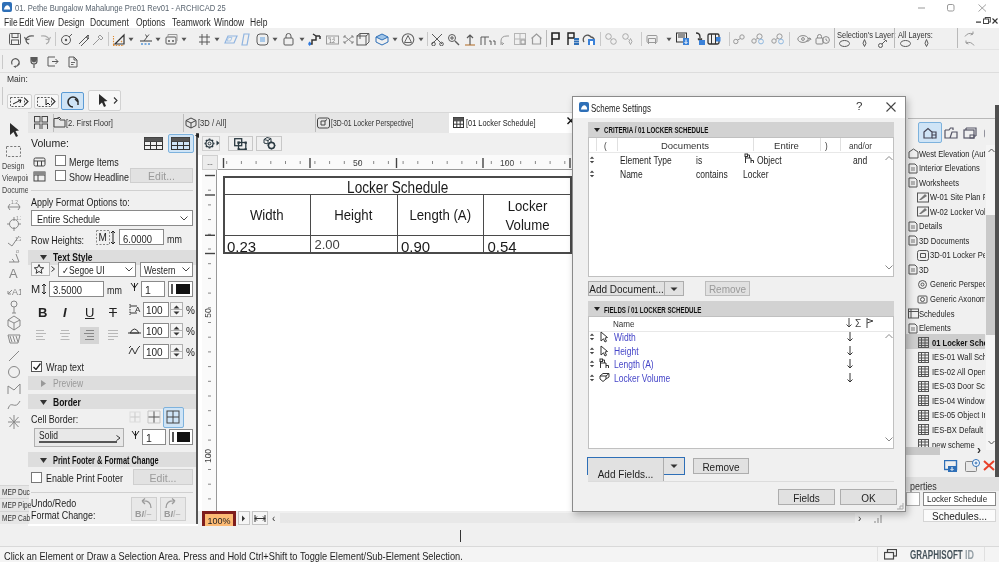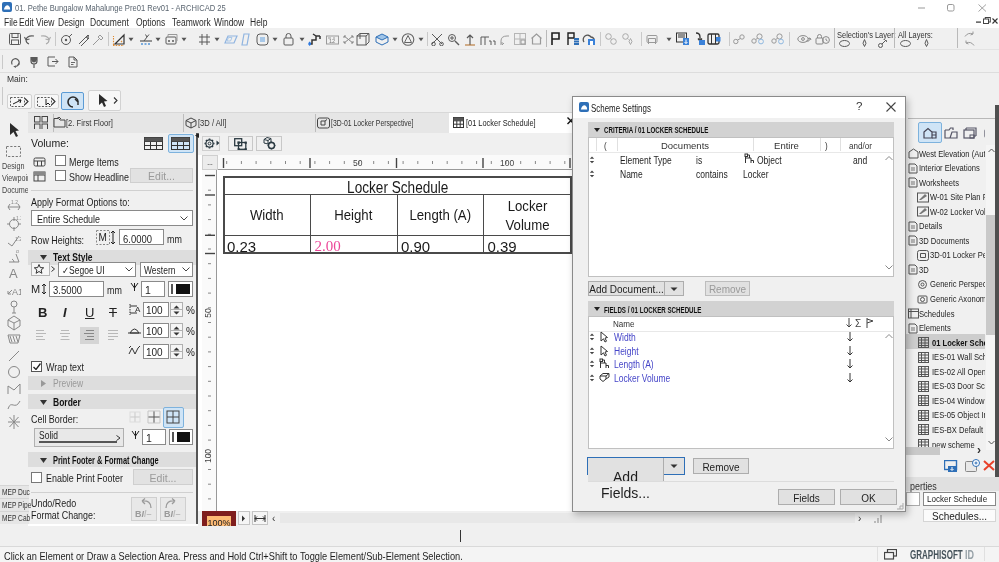--- a/index.html
+++ b/index.html
@@ -776,25 +776,25 @@
 <div style="left:222.5px;top:234.7px;width:349.5px;height:1px;background:#4a4a4a"></div>
 <div style="left:310px;top:194.3px;width:1px;height:59.19999999999999px;background:#4a4a4a"></div>
 <div style="left:396.5px;top:194.3px;width:1px;height:59.19999999999999px;background:#4a4a4a"></div>
 <div style="left:483px;top:194.3px;width:1px;height:59.19999999999999px;background:#4a4a4a"></div>
 <div style="left:0px;top:180px;font-size:16px;color:#1a1a1a;font-weight:normal;white-space:nowrap;left:222.5px;width:349.5px;text-align:center;top:179px;transform:scaleX(0.85)">Locker Schedule</div>
 <div style="left:0px;top:207px;font-size:15px;color:#1a1a1a;font-weight:normal;white-space:nowrap;left:222.5px;width:87.5px;text-align:center;top:206px;transform:scaleX(0.88)">Width</div>
 <div style="left:0px;top:207px;font-size:15px;color:#1a1a1a;font-weight:normal;white-space:nowrap;left:310px;width:86.5px;text-align:center;top:206px;transform:scaleX(0.88)">Height</div>
 <div style="left:0px;top:207px;font-size:15px;color:#1a1a1a;font-weight:normal;white-space:nowrap;left:396.5px;width:86.5px;text-align:center;top:206px;transform:scaleX(0.88)">Length (A)</div>
 <div style="left:0px;top:198px;font-size:15px;color:#1a1a1a;font-weight:normal;white-space:nowrap;left:483px;width:89px;text-align:center;top:196px;line-height:1.27;transform:scaleX(0.88)">Locker<br>Volume</div>
 <div style="left:227.0px;top:238px;font-size:15px;color:#1a1a1a;font-weight:normal;white-space:nowrap;">0.23</div>
-<div style="left:314.5px;top:238px;font-size:15px;color:#ec4899;font-weight:normal;white-space:nowrap;font-family:Liberation Serif, serif;">2.00</div>
+<div style="left:314.5px;top:238px;font-size:13px;color:#404040;font-weight:normal;white-space:nowrap;">2.00</div>
 <div style="left:401.0px;top:238px;font-size:15px;color:#1a1a1a;font-weight:normal;white-space:nowrap;">0.90</div>
-<div style="left:487.5px;top:238px;font-size:15px;color:#1a1a1a;font-weight:normal;white-space:nowrap;">0.39</div>
+<div style="left:487.5px;top:238px;font-size:15px;color:#1a1a1a;font-weight:normal;white-space:nowrap;">0.54</div>
 <div style="left:198px;top:511px;width:707px;height:15px;background:#f0f0f0"></div>
-<div style="left:202px;top:511px;width:34px;height:26px;background:#fdba74;border:5px solid #7f1d1d;font-size:9px;color:#222;text-align:center;padding-top:2px">100%</div>
+<div style="left:202px;top:511px;width:34px;height:26px;background:#fdba74;border:3px solid #7f1d1d;font-size:9px;color:#222;text-align:center;padding-top:2px">100%</div>
 <div style="left:238px;top:511px;width:12px;height:14px;background:#f5f5f5;border:1px solid #c5c5c5"></div>
 <svg style="left:241px;top:515px;" width="5" height="7" viewBox="0 0 5 7">
     <path d="M1 0.5 L4 3.5 L1 6.5" fill="#333"></path>
   </svg>
 <div style="left:252px;top:511px;width:16px;height:14px;background:#f5f5f5;border:1px solid #c5c5c5"></div>
 <svg style="left:254px;top:515px;" width="12" height="7" viewBox="0 0 12 7">
     <path d="M1 0 V7 M11 0 V7 M1 3.5 H11 M3 1.5 L1 3.5 L3 5.5 M9 1.5 L11 3.5 L9 5.5" fill="none" stroke="#333"></path>
   </svg>
 <div style="left:272px;top:513px;font-size:10px;color:#333;font-weight:normal;white-space:nowrap;">‹</div>
 <div style="left:280px;top:513px;width:575px;height:10px;background:#e8e8e8"></div>
@@ -1084,21 +1084,21 @@
 <svg style="left:846px;top:372.80000000000007px;" width="8" height="11" viewBox="0 0 8 11">
     <path d="M4 0 V9 M1.5 6.5 L4 9 L6.5 6.5" fill="none" stroke="#333"></path>
   </svg>
 <svg style="left:885px;top:334px;" width="8" height="5" viewBox="0 0 8 5">
     <path d="M0.5 4 L4 0.5 L7.5 4" fill="none" stroke="#888"></path>
   </svg>
 <svg style="left:885px;top:437px;" width="8" height="5" viewBox="0 0 8 5">
     <path d="M0.5 0.5 L4 4 L7.5 0.5" fill="none" stroke="#888"></path>
   </svg>
 <div style="left:587px;top:457px;width:98px;height:18px;border:1px solid #2e6fb7"></div>
-<div style="left:588px;top:458px;width:76px;height:24px;background:#e1e1e1;border-right:1px solid #adadad;font-size:14px;color:#1e1e1e;text-align:center;padding-top:11px">Add Fields...</div>
+<div style="left:588px;top:458px;width:76px;height:24px;background:#e1e1e1;border-right:1px solid #adadad;font-size:10px;color:#1e1e1e;text-align:center;padding-top:11px">Add Fields...</div>
 <div style="left:664px;top:458px;width:20px;height:16px;background:#e1e1e1"></div>
 <svg style="left:670px;top:464px;" width="8" height="5" viewBox="0 0 8 5">
     <path d="M0.5 0.5 L4 4 L7.5 0.5" fill="#333"></path>
   </svg>
 <div style="left:693px;top:458px;width:56px;height:16px;background:#e1e1e1;border:1px solid #adadad;font-size:10px;color:#1e1e1e;text-align:center;padding-top:2.5px">Remove</div>
 <div style="left:588px;top:481px;width:306px;height:1px;background:#dcdcdc"></div>
 <div style="left:778px;top:489px;width:57px;height:16px;background:#e1e1e1;border:1px solid #adadad;font-size:10px;color:#1e1e1e;text-align:center;padding-top:2.5px">Fields</div>
 <div style="left:840px;top:489px;width:57px;height:16px;background:#e1e1e1;border:1px solid #adadad;font-size:10px;color:#1e1e1e;text-align:center;padding-top:2.5px">OK</div>
 <svg style="left:896px;top:502px;" width="8" height="8" viewBox="0 0 8 8">
     <path d="M7 1 V7 H1 M7 4 H4 V7" fill="none" stroke="#aaa"></path>

